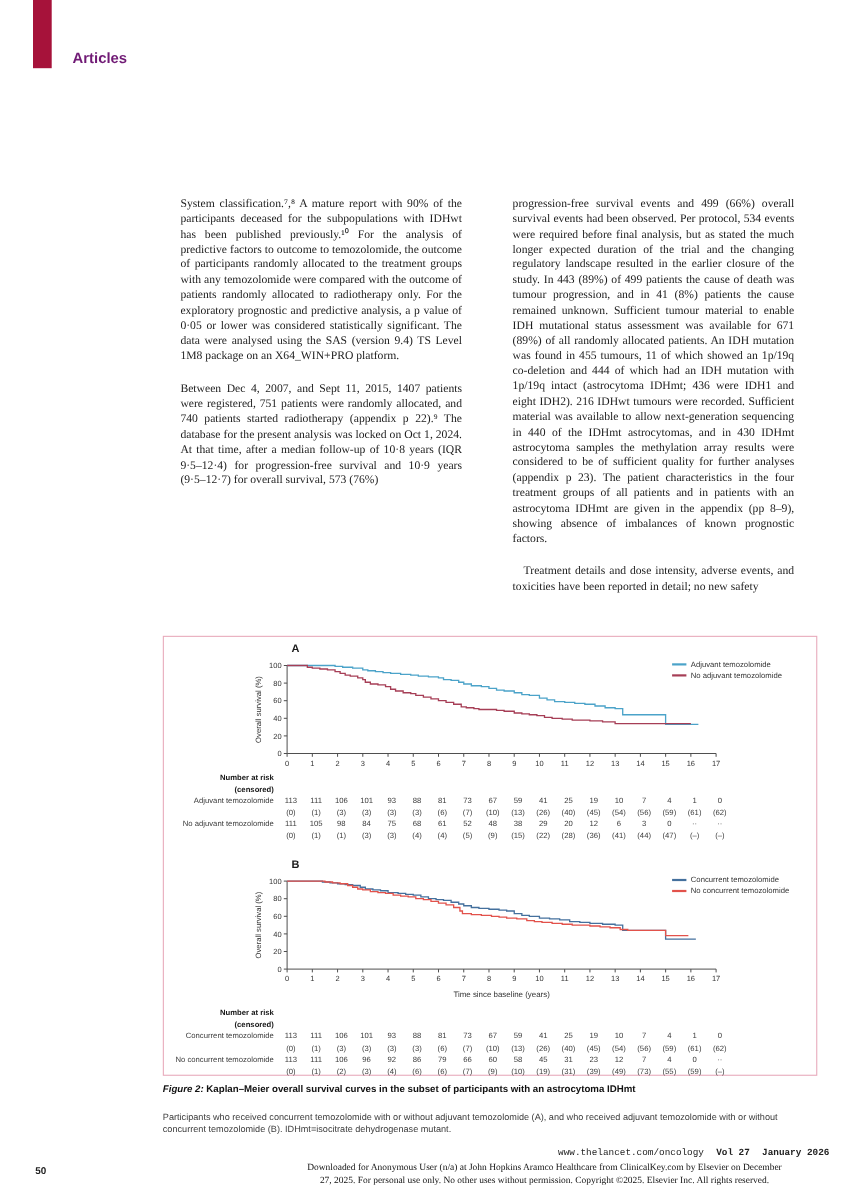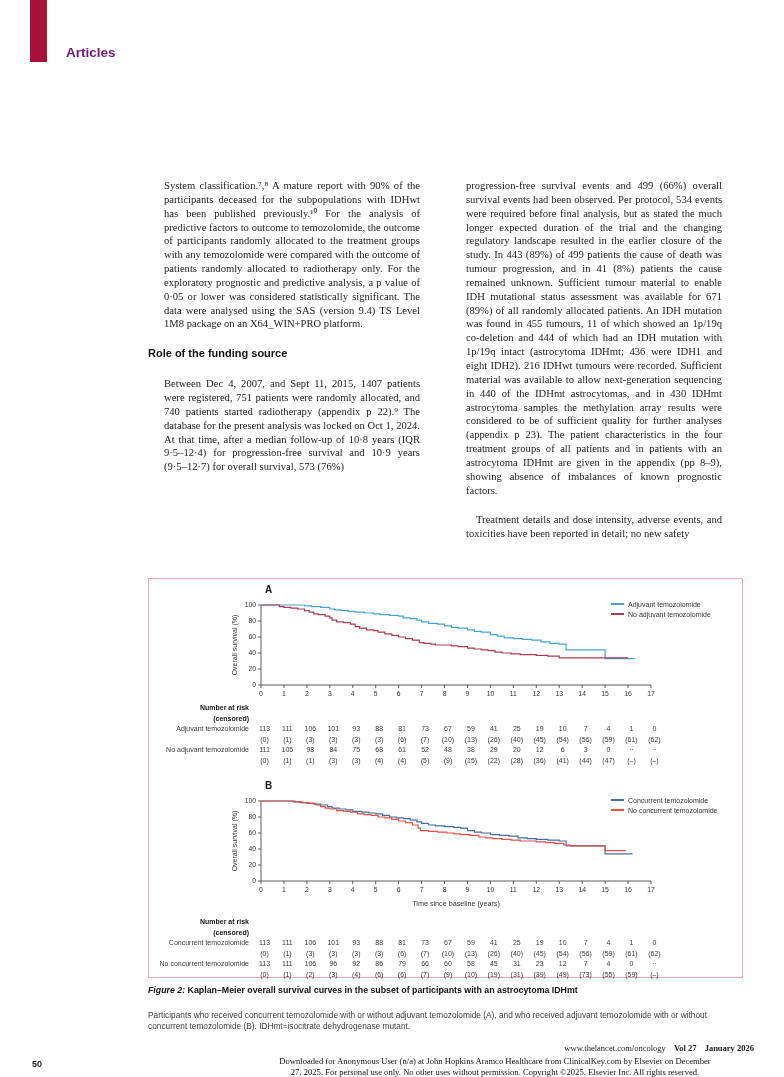--- a/index.html
+++ b/index.html
@@ -30,33 +30,32 @@
   .risk-label{width:100px;text-align:right;padding-right:4px;flex:none;}
   .risk-cell{width:22.94px;text-align:center;flex:none;}
   .risk-head{font-weight:700;color:#161616;}
 
   .caption{position:absolute;left:148px;top:985px;width:593px;font-family:"Liberation Sans",sans-serif;}
   .cap-title{font-size:8.8px;font-weight:700;color:#111;margin-bottom:15px;}
   .cap-label{font-style:italic;}
   .cap-body{font-size:8.3px;line-height:11.3px;color:#3c3c3c;}
 
   .page-num{position:absolute;left:32px;top:1043px;font-family:"Liberation Sans",sans-serif;font-weight:700;font-size:9px;color:#222;margin-top:16px;}
-  .footer-right{position:absolute;right:30px;top:1043px;font-family:Liberation Serif, serif;font-size:8.5px;color:#222;}
+  .footer-right{position:absolute;right:30px;top:1043px;font-family:Liberation Mono, monospace;font-size:8.5px;color:#222;}
   .footer-right b{margin-left:6px;}
   .notice{position:absolute;left:190px;top:1056px;width:610px;text-align:center;font-size:8.6px;line-height:10.5px;color:#111;}
 </style>
 </head>
 <body>
 
 <div class="red-bar"></div>
 <div class="articles">Articles</div>
 
 <div class="col" id="left-col">
   <p>System classification.⁷,⁸ A mature report with 90% of the participants deceased for the subpopulations with IDHwt has been published previously.¹⁰ For the analysis of predictive factors to outcome to temozolomide, the outcome of participants randomly allocated to the treatment groups with any temozolomide were compared with the outcome of patients randomly allocated to radiotherapy only. For the exploratory prognostic and predictive analysis, a p value of 0·05 or lower was considered statistically significant. The data were analysed using the SAS (version 9.4) TS Level 1M8 package on an X64_WIN+PRO platform.</p>
-  <div class="subhead">Role of the funding source</div>
   <p>Between Dec 4, 2007, and Sept 11, 2015, 1407 patients were registered, 751 patients were randomly allocated, and 740 patients started radiotherapy (appendix p 22).⁹ The database for the present analysis was locked on Oct 1, 2024. At that time, after a median follow-up of 10·8 years (IQR 9·5–12·4) for progression-free survival and 10·9 years (9·5–12·7) for overall survival, 573 (76%)</p>
 </div>
 
 <div class="col" id="right-col">
   <p>progression-free survival events and 499 (66%) overall survival events had been observed. Per protocol, 534 events were required before final analysis, but as stated the much longer expected duration of the trial and the changing regulatory landscape resulted in the earlier closure of the study. In 443 (89%) of 499 patients the cause of death was tumour progression, and in 41 (8%) patients the cause remained unknown. Sufficient tumour material to enable IDH mutational status assessment was available for 671 (89%) of all randomly allocated patients. An IDH mutation was found in 455 tumours, 11 of which showed an 1p/19q co-deletion and 444 of which had an IDH mutation with 1p/19q intact (astrocytoma IDHmt; 436 were IDH1 and eight IDH2). 216 IDHwt tumours were recorded. Sufficient material was available to allow next-generation sequencing in 440 of the IDHmt astrocytomas, and in 430 IDHmt astrocytoma samples the methylation array results were considered to be of sufficient quality for further analyses (appendix p 23). The patient characteristics in the four treatment groups of all patients and in patients with an astrocytoma IDHmt are given in the appendix (pp 8–9), showing absence of imbalances of known prognostic factors.</p>
   <p class="indent">Treatment details and dose intensity, adverse events, and toxicities have been reported in detail; no new safety</p>
 </div>
 
 <div class="figure-box">
   <svg class="panel-svg" id="svg-A" viewBox="0 0 594 122">

